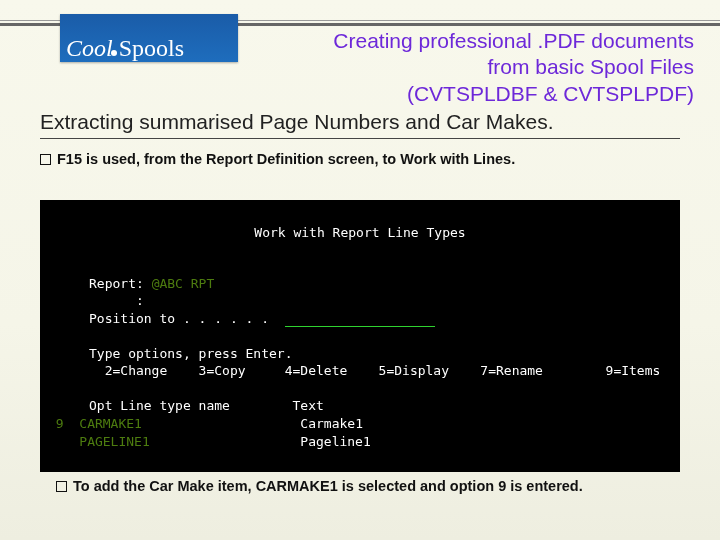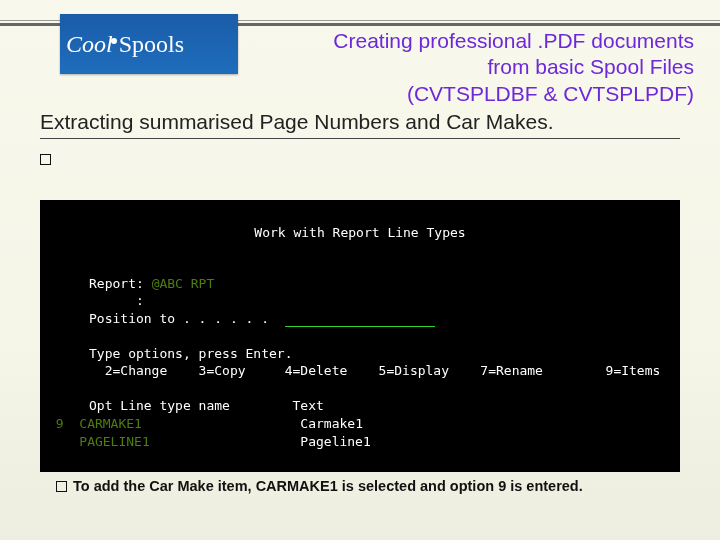--- a/index.html
+++ b/index.html
@@ -31,25 +31,25 @@
     position: absolute;
     left: 0; right: 0; top: 3px;
     height: 3px;
     background: #666;
   }
   .logo {
     position: absolute;
     top: 14px;
     left: 60px;
     width: 172px;
-    height: 60px;
+    height: 48px;
     background: linear-gradient(180deg, #1a5ca8 0%, #1e6dbd 100%);
     color: #fff;
     display: flex;
-    align-items: center;
+    align-items: flex-end;
     padding-left: 6px;
     box-shadow: 0 1px 2px rgba(0,0,0,0.3);
   }
   .logo-cool {
     font-size: 24px;
     font-family: Georgia, serif;
     font-style: italic;
     font-weight: normal;
   }
   .logo-spools {
@@ -165,21 +165,21 @@
 <div class="header">
   <div>Creating professional .PDF documents</div>
   <div>from basic Spool Files</div>
   <div>(CVTSPLDBF &amp; CVTSPLPDF)</div>
 </div>
 
 <div class="subhead">Extracting summarised Page Numbers and Car Makes.</div>
 <div class="rule"></div>
 
 <div class="bullets">
-  <div><span class="bullet-box"></span></div>
+  <div><span class="bullet-box"></span><span>F15 is used, from the Report Definition screen, to Work with Lines.</span></div>
 </div>
 
 <div class="terminal">
 <span class="t-title">Work with Report Line Types</span>
 <span class="t-white">Report:</span> <span class="t-green">@ABC RPT</span>
 <span class="t-white">      :</span>
 <span class="t-white">Position to . . . . . .</span>  <span class="t-field"></span>
 
 <span class="t-white">Type options, press Enter.</span>
 <span class="t-white">  2=Change    3=Copy     4=Delete    5=Display    7=Rename        9=Items</span>

